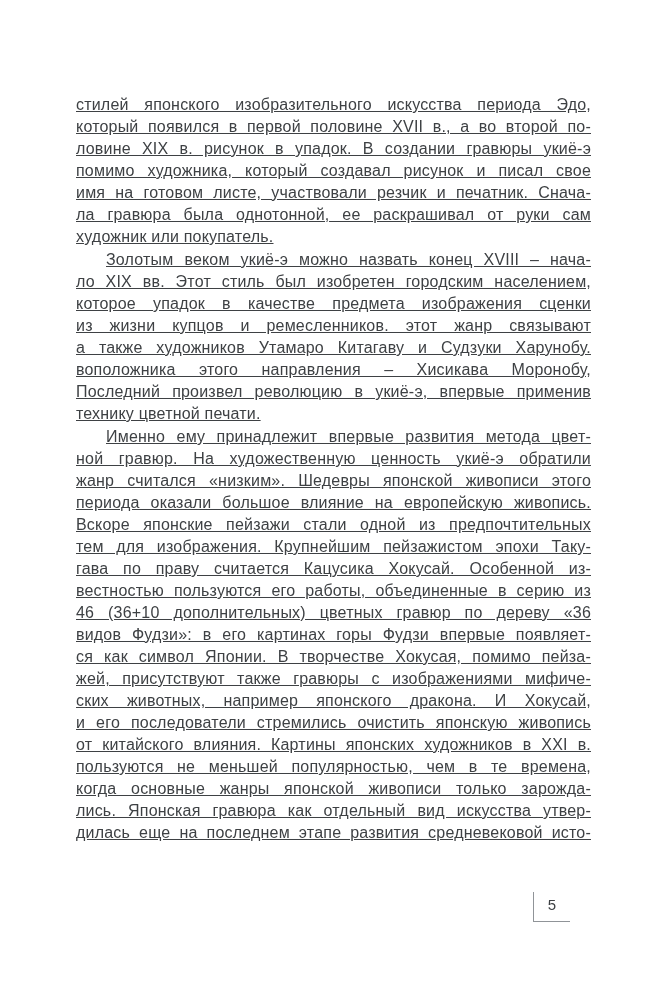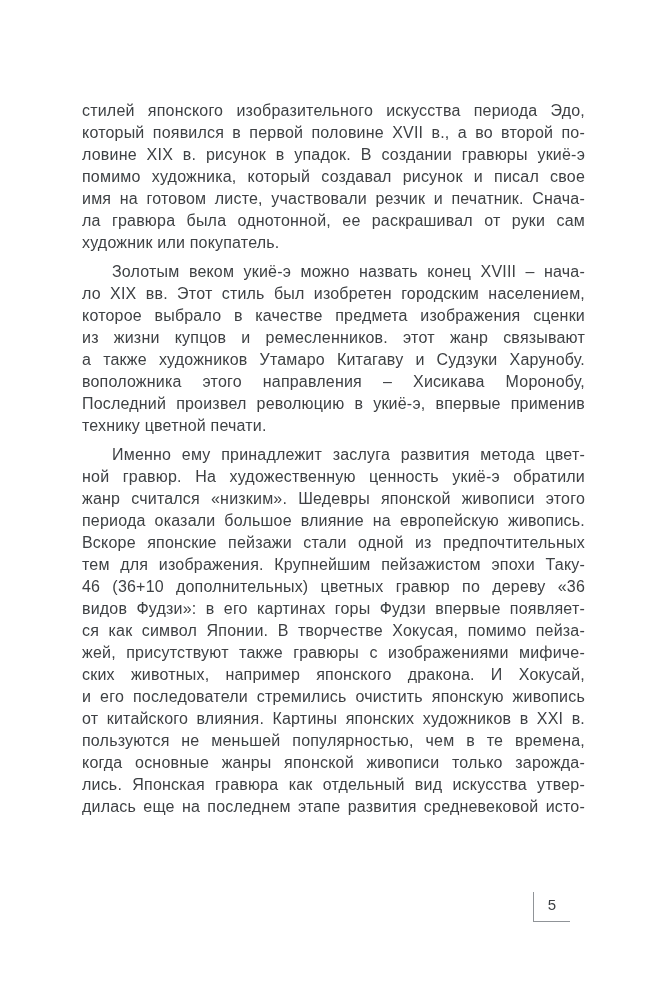--- a/index.html
+++ b/index.html
@@ -19,21 +19,22 @@
     position: absolute;
     left: 75px;
     top: 93px;
     width: 517px;
     color: #3e4144;
     font-size: 16px;
     line-height: 22px;
     letter-spacing: 0.2px;
   }
   .paragraph {
-    margin: 7px;
+    margin: 1px;
+    text-decoration: underline;
   }
   .line {
     text-align: justify;
     text-align-last: justify;
     -moz-text-align-last: justify;
     height: 22px;
     overflow: hidden;
   }
   .line.last {
     text-align-last: left;
@@ -71,34 +72,36 @@
         <div class="line">который появился в первой половине XVII в., а во второй по-</div>
         <div class="line">ловине XIX в. рисунок в упадок. В создании гравюры укиё-э</div>
         <div class="line">помимо художника, который создавал рисунок и писал свое</div>
         <div class="line">имя на готовом листе, участвовали резчик и печатник. Снача-</div>
         <div class="line">ла гравюра была однотонной, ее раскрашивал от руки сам</div>
         <div class="line last">художник или покупатель.</div>
       </div>
       <div class="paragraph">
         <div class="line indent">Золотым веком укиё-э можно назвать конец XVIII – нача-</div>
         <div class="line">ло XIX вв. Этот стиль был изобретен городским населением,</div>
-        <div class="line">которое выбрало в качестве предмета изображения сценки</div>
+        <div class="line">которое упадок в качестве предмета изображения сценки</div>
         <div class="line">из жизни купцов и ремесленников. этот жанр связывают</div>
         <div class="line">а также художников Утамаро Китагаву и Судзуки Харунобу.</div>
         <div class="line">воположника этого направления – Хисикава Моронобу,</div>
         <div class="line">Последний произвел революцию в укиё-э, впервые применив</div>
         <div class="line last">технику цветной печати.</div>
       </div>
       <div class="paragraph">
-        <div class="line indent">Именно ему принадлежит заслуга развития метода цвет-</div>
+        <div class="line indent">Именно ему принадлежит впервые развития метода цвет-</div>
         <div class="line">ной гравюр. На художественную ценность укиё-э обратили</div>
         <div class="line">жанр считался «низким». Шедевры японской живописи этого</div>
         <div class="line">периода оказали большое влияние на европейскую живопись.</div>
         <div class="line">Вскоре японские пейзажи стали одной из предпочтительных</div>
         <div class="line">тем для изображения. Крупнейшим пейзажистом эпохи Таку-</div>
+        <div class="line">гава по праву считается Кацусика Хокусай. Особенной из-</div>
+        <div class="line">вестностью пользуются его работы, объединенные в серию из</div>
         <div class="line">46 (36+10 дополнительных) цветных гравюр по дереву «36</div>
         <div class="line">видов Фудзи»: в его картинах горы Фудзи впервые появляет-</div>
         <div class="line">ся как символ Японии. В творчестве Хокусая, помимо пейза-</div>
         <div class="line">жей, присутствуют также гравюры с изображениями мифиче-</div>
         <div class="line">ских животных, например японского дракона. И Хокусай,</div>
         <div class="line">и его последователи стремились очистить японскую живопись</div>
         <div class="line">от китайского влияния. Картины японских художников в XXI в.</div>
         <div class="line">пользуются не меньшей популярностью, чем в те времена,</div>
         <div class="line">когда основные жанры японской живописи только зарожда-</div>
         <div class="line">лись. Японская гравюра как отдельный вид искусства утвер-</div>

